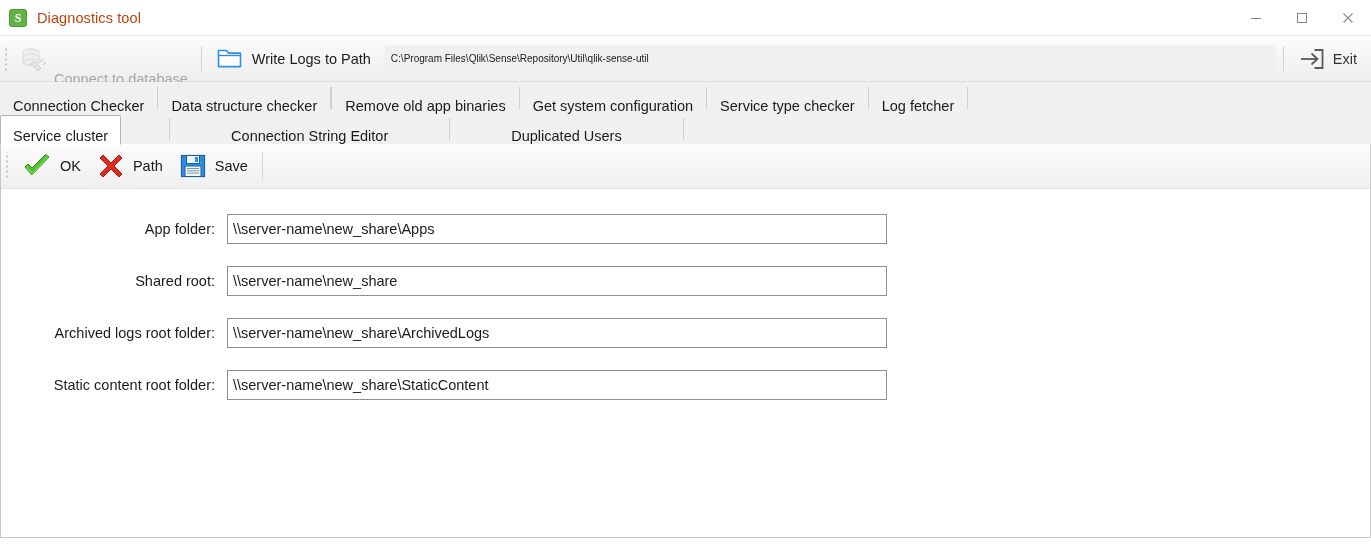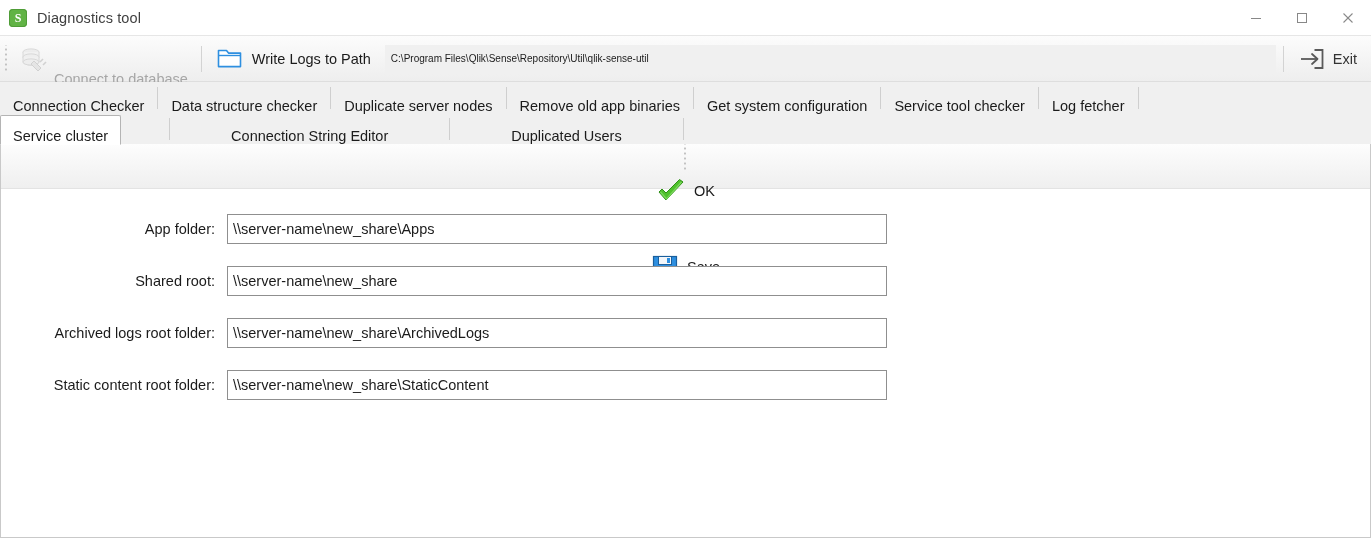--- a/index.html
+++ b/index.html
@@ -40,21 +40,21 @@
   }
   .title-icon span {
     color: #ffffff;
     font-size: 12px;
     font-weight: bold;
     line-height: 1;
     font-family: "Liberation Serif", serif;
   }
   .title-text {
     font-size: 14.5px;
-    color: #404040;
+    color: #c2410c;
     letter-spacing: .1px;
   }
   .win-controls {
     position: absolute;
     right: 0;
     top: 0;
     height: 35px;
     display: flex;
   }
   .win-btn {
@@ -185,21 +185,20 @@
     box-sizing: border-box;
     position: relative;
     overflow: hidden;
   }
   .action-toolbar {
     height: 44px;
     background: linear-gradient(to bottom, #fdfdfd 0%, #f6f6f6 50%, #efefef 100%);
     border-bottom: 1px solid #e3e3e3;
     display: flex;
     align-items: center;
-    flex-direction: column;
   }
   .at-item {
     display: flex;
     align-items: center;
     height: 38px;
     padding: 0 8px;
     flex: 0 0 auto;
   }
   .at-item .at-label {
     margin-left: 8px;
@@ -319,34 +318,31 @@
 
 <div class="tabrow">
   <div class="tab">
       <span>Connection Checker</span>
     </div>
   <div class="tabsep"></div>
   <div class="tab">
       <span>Data structure checker</span>
     </div>
   <div class="tabsep"></div>
-  <div class="tab">
-      <span>Duplicate server nodes</span>
-    </div>
   <div class="tabsep"></div>
   <div class="tab">
       <span>Remove old app binaries</span>
     </div>
   <div class="tabsep"></div>
   <div class="tab">
       <span>Get system configuration</span>
     </div>
   <div class="tabsep"></div>
   <div class="tab">
-      <span>Service tool checker</span>
+      <span>Service type checker</span>
     </div>
   <div class="tabsep"></div>
   <div class="tab">
       <span>Log fetcher</span>
     </div>
   <div class="tabsep"></div>
 </div>
 
 <div class="tabrow row2">
   <div class="tab row2 active">

